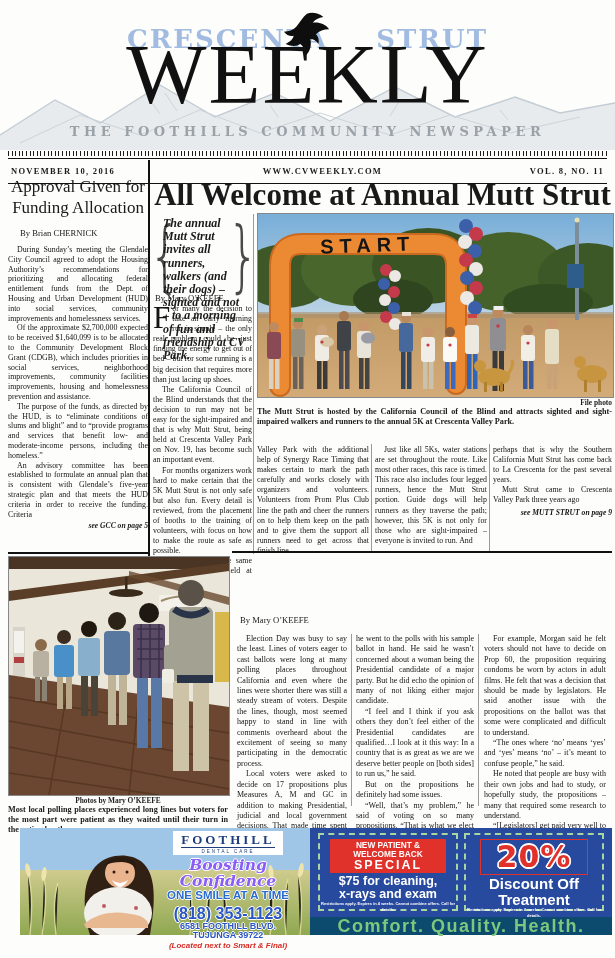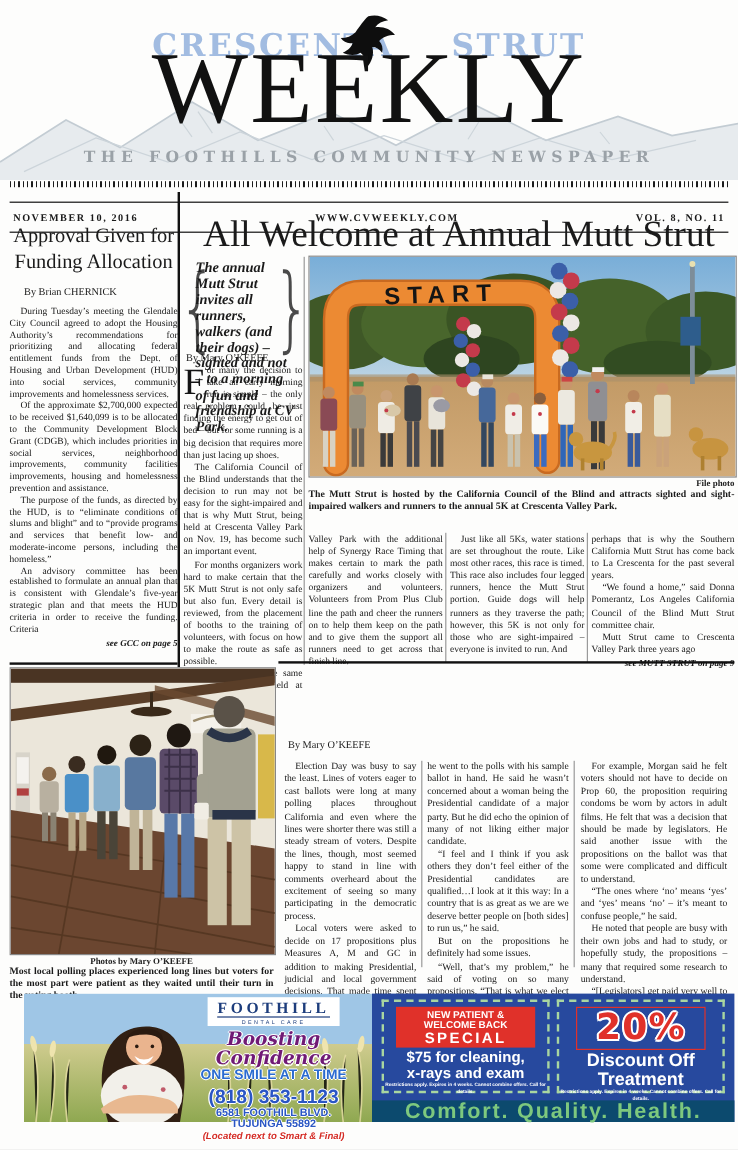--- a/index.html
+++ b/index.html
@@ -16,40 +16,40 @@
       font-family:"Liberation Serif",serif;font-size:85px;line-height:88px;letter-spacing:2px;color:#111;}
   .tagline{position:absolute;left:0;top:124px;width:100%;text-align:center;
       font-family:"DejaVu Serif",serif;font-weight:bold;font-size:13px;letter-spacing:4.5px;color:#9aa1a7;}
 
   
   .tickbar{position:absolute;left:8px;top:151px;width:599px;height:5px;
       background:repeating-linear-gradient(90deg,#1c1c1c 0 1.1px,transparent 1.1px 3.6px);}
   .infobar{position:absolute;left:8px;top:158px;width:599px;height:17px;box-sizing:border-box;
       border-top:1.5px solid #111;border-bottom:1.5px solid #111;
       display:flex;justify-content:space-between;align-items:center;padding:12px 3px;
-      font-weight:bold;font-size:8.5px;letter-spacing:1.3px;margin-top:10px;}
+      font-weight:bold;font-size:8.5px;letter-spacing:1.3px;}
   .vdiv-main{position:absolute;left:148px;top:160px;width:1.6px;height:396px;background:#111;}
 
   
   .bodytext p{margin:0;text-indent:9px;text-align:justify;}
   .bodytext p.nodent{text-indent:0;}
   .col{position:absolute;font-size:7.9px;line-height:10.1px;color:#141414;}
   .contin{font-style:italic;font-weight:600;font-size:7.6px;text-align:right;margin-top:2px;}
   .caption{font-weight:bold;font-size:8.2px;line-height:10px;text-align:justify;}
   .credit{font-weight:bold;font-size:7.4px;text-align:center;color:#222;}
 
   
-  .funding{position:absolute;left:8px;top:186px;width:140px;}
+  .funding{position:absolute;left:8px;top:176px;width:140px;}
   .funding h2{margin:0;font-weight:400;font-size:17px;line-height:21px;text-align:center;font-family:"Liberation Serif",serif;}
   .funding .byline{margin:10px 0 7px 12px;font-size:8.6px;}
   .funding-rule{position:absolute;left:8px;top:552px;width:140px;height:1.6px;background:#111;}
 
   
   .mutt{position:absolute;left:153px;top:178px;width:459px;height:380px;}
-  .mutt h1{margin:0;font-weight:400;font-size:31px;line-height:34px;text-align:center;white-space:nowrap;}
+  .mutt h1{margin:0;font-weight:700;font-size:31px;line-height:34px;text-align:center;white-space:nowrap;}
   .pullquote{position:absolute;left:0;top:37px;width:102px;height:84px;}
   .pq-brace{position:absolute;top:2px;font-family:"DejaVu Sans",sans-serif;font-weight:100;font-size:50px;line-height:80px;
       color:#4a4a4a;transform:scaleY(1.55);transform-origin:center;}
   .pq-text{position:absolute;left:10px;top:2px;width:82px;font-style:italic;font-weight:bold;
       font-size:12px;line-height:13.2px;font-family:"Liberation Serif",serif;}
   .mutt .byline{position:absolute;left:2px;top:115px;font-size:8.6px;}
   .dropcap{float:left;font-size:31px;line-height:25px;padding:1px 2px 0 0;font-family:"Liberation Serif",serif;}
   .photo-frame{position:absolute;border:0.5px solid #888;}
   .thin-vdiv{position:absolute;width:0.8px;background:#9a9a9a;}
 
@@ -60,21 +60,21 @@
       font-size:26.5px;line-height:28.5px;text-align:center;}
   .election .byline{position:absolute;left:232px;top:67px;font-size:8.6px;}
 
   
   .ad{position:absolute;left:20px;top:828px;width:592px;height:107px;font-family:"Liberation Sans",sans-serif;}
   .ad-photo{position:absolute;left:0;top:0;width:290px;height:107px;}
   .ad-overlay{position:absolute;left:126px;top:1px;width:164px;text-align:center;}
   .dental-logo{display:inline-block;background:#fff;padding:2px 8px 1px;margin-top:2px;}
   .dental-logo .brand{font-family:"Liberation Serif",serif;font-weight:bold;font-size:13px;letter-spacing:3px;color:#1d3d7c;line-height:13px;}
   .dental-logo .brand-sub{font-size:4.5px;letter-spacing:2px;color:#1d3d7c;border-top:0.5px solid #1d3d7c;margin-top:1px;padding-top:0.5px;}
-  .script-line{font-family:"DejaVu Serif",serif;font-style:italic;font-weight:bold;font-size:15.5px;line-height:16px;color:#701a75;
+  .script-line{font-family:"DejaVu Serif",serif;font-style:italic;font-weight:bold;font-size:15.5px;line-height:16px;color:#8b5cf6;
       text-shadow:-1px 0 0 #fff,1px 0 0 #fff,0 -1px 0 #fff,0 1px 0 #fff;text-align:center;}
   .smile-line{font-weight:bold;font-size:11.5px;line-height:13px;color:#2a6bd0;
       text-shadow:-0.8px 0 0 #fff,0.8px 0 0 #fff,0 -0.8px 0 #fff,0 0.8px 0 #fff;}
   .phone-line{font-weight:bold;font-size:16px;line-height:16px;color:#2a56c4;margin-top:4px;
       text-shadow:-1px 0 0 #fff,1px 0 0 #fff,0 -1px 0 #fff,0 1px 0 #fff;}
   .addr-line{font-weight:bold;font-size:9px;line-height:9.5px;color:#2a56c4;
       text-shadow:-0.8px 0 0 #fff,0.8px 0 0 #fff,0 -0.8px 0 #fff,0 0.8px 0 #fff;}
   .located-line{font-style:italic;font-weight:bold;font-size:8px;line-height:10px;color:#d42b24;
       text-shadow:-0.7px 0 0 #fff,0.7px 0 0 #fff,0 -0.7px 0 #fff,0 0.7px 0 #fff;text-align:center;}
   .ad-blue{position:absolute;left:290px;top:0;width:302px;height:107px;background:#27499e;}
@@ -125,21 +125,21 @@
   </div>
   <div class="vdiv-main"></div>
 
   <article class="funding bodytext">
     <h2>
       <span>Approval Given for</span><br>
       <span>Funding Allocation</span>
     </h2>
     <div class="byline">By Brian CHERNICK</div>
     <div class="col" style="position:static;font-size:7.9px;line-height:9.8px;">
-      <p>During Tuesday’s meeting the Glendale City Council agreed to adopt the Housing Authority’s recommendations for prioritizing and allocating federal entitlement funds from the Dept. of Housing and Urban Development (HUD) into social services, community improvements and homelessness services.</p>
+      <p>During Sunday’s meeting the Glendale City Council agreed to adopt the Housing Authority’s recommendations for prioritizing and allocating federal entitlement funds from the Dept. of Housing and Urban Development (HUD) into social services, community improvements and homelessness services.</p>
       <p>Of the approximate $2,700,000 expected to be received $1,640,099 is to be allocated to the Community Development Block Grant (CDGB), which includes priorities in social services, neighborhood improvements, community facilities improvements, housing and homelessness prevention and assistance.</p>
       <p>The purpose of the funds, as directed by the HUD, is to “eliminate conditions of slums and blight” and to “provide programs and services that benefit low- and moderate-income persons, including the homeless.”</p>
       <p>An advisory committee has been established to formulate an annual plan that is consistent with Glendale’s five-year strategic plan and that meets the HUD criteria in order to receive the funding. Criteria</p>
     </div>
     <div class="contin">see GCC on page 5</div>
   </article>
   <div class="funding-rule"></div>
 
   <section class="mutt">
     <h1>All Welcome at Annual Mutt Strut</h1>
@@ -324,21 +324,20 @@
     <div class="thin-vdiv" style="left:336px;top:266px;height:108px;"></div>
 
     <div class="col bodytext" style="left:104px;top:267px;width:112px;">
       <p class="nodent">Valley Park with the additional help of Synergy Race Timing that makes certain to mark the path carefully and works closely with organizers and volunteers. Volunteers from Prom Plus Club line the path and cheer the runners on to help them keep on the path and to give them the support all runners need to get across that finish line.</p>
     </div>
     <div class="col bodytext" style="left:222px;top:267px;width:112px;">
       <p>Just like all 5Ks, water stations are set throughout the route. Like most other races, this race is timed. This race also includes four legged runners, hence the Mutt Strut portion. Guide dogs will help runners as they traverse the path; however, this 5K is not only for those who are sight-impaired – everyone is invited to run. And</p>
     </div>
     <div class="col bodytext" style="left:340px;top:267px;width:119px;">
       <p class="nodent">perhaps that is why the Southern California Mutt Strut has come back to La Crescenta for the past several years.</p>
-      <p>“We found a home,” said Donna Pomerantz, Los Angeles California Council of the Blind Mutt Strut committee chair.</p>
       <p>Mutt Strut came to Crescenta Valley Park three years ago</p>
       <div class="contin">see MUTT STRUT on page 9</div>
     </div>
   </section>
 
   <section class="election">
     <div class="election-rule"></div>
     <div class="byline">By Mary O’KEEFE</div>
 
     <svg class="photo-frame" style="left:0;top:8px;" width="220" height="238" viewBox="0 0 220 238">
@@ -483,21 +482,21 @@
     </svg>
     <div class="ad-overlay">
       <div class="dental-logo">
         <div class="brand">FOOTHILL</div>
         <div class="brand-sub">DENTAL CARE</div>
       </div>
       <div class="script-line">Boosting Confidence</div>
       <div class="smile-line">ONE SMILE AT A TIME</div>
       <div class="phone-line">(818) 353-1123</div>
       <div class="addr-line">6581 FOOTHILL BLVD.</div>
-      <div class="addr-line">TUJUNGA 55892</div>
+      <div class="addr-line">TUJUNGA 39722</div>
       <div class="located-line">(Located next to Smart &amp; Final)</div>
     </div>
 
     <div class="ad-blue">
       <div class="coupon coupon1">
         <div class="red-box">
           <div class="rb1">NEW PATIENT &amp;</div>
           <div class="rb1">WELCOME BACK</div>
           <div class="rb2">SPECIAL</div>
         </div>

